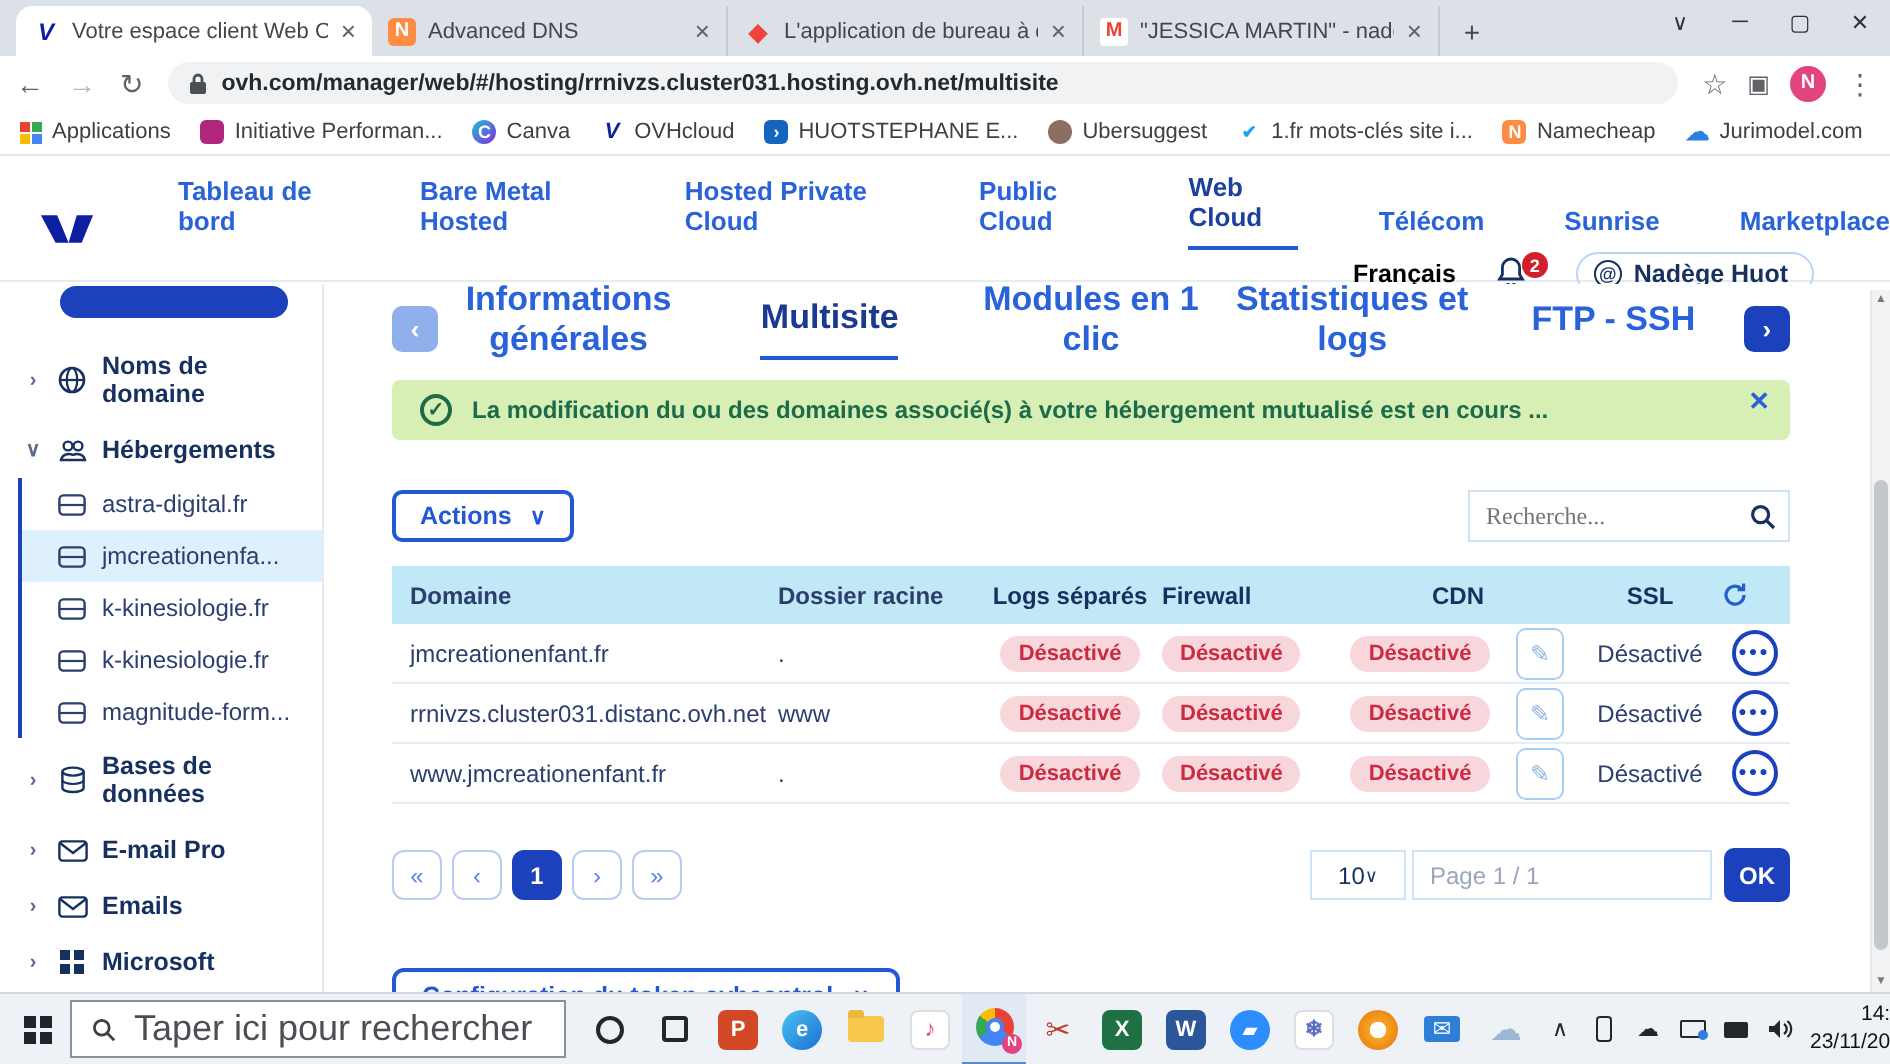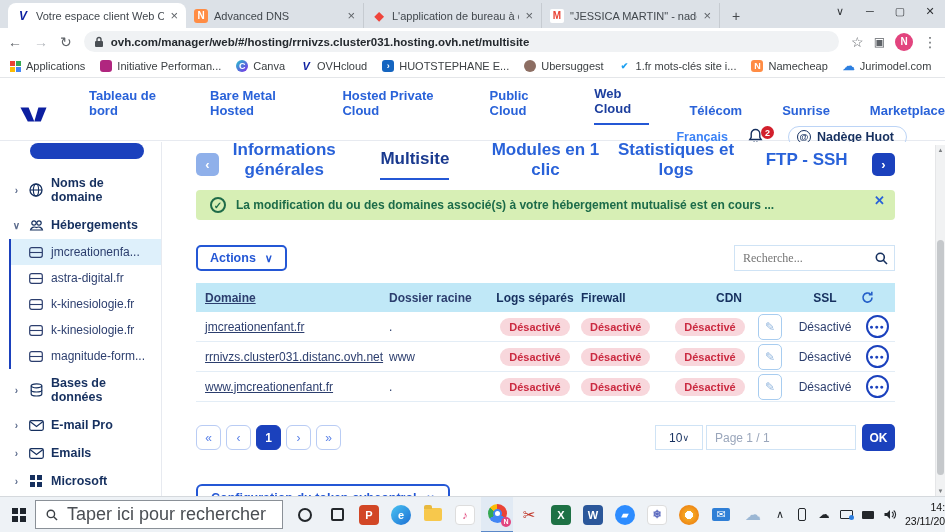--- a/index.html
+++ b/index.html
@@ -37,21 +37,21 @@
   .grid4 { width:11px; height:11px; display:grid; grid-template-columns:5px 5px; grid-template-rows:5px 5px; gap:1px; }
   .grid4 i { background:#bdc1c6; }
   .grid4.color i:nth-child(1){background:#ea4335}.grid4.color i:nth-child(2){background:#34a853}.grid4.color i:nth-child(3){background:#fbbc05}.grid4.color i:nth-child(4){background:#4285f4}
 
   
   .ovh-header { position:absolute; top:78px; left:0; right:0; height:63px; background:#fff; border-bottom:1px solid #e7eaf0; }
   .ovh-navrow { display:flex; align-items:flex-end; gap:40px; padding:8px 0 0 18px; }
   .ovh-nav-item { font-size:13px; font-weight:bold; color:#2962d9; padding-bottom:7px; }
   .ovh-nav-item.active { color:#1d3f9e; border-bottom:2px solid #2457d5; }
   .ovh-subrow { display:flex; justify-content:flex-end; align-items:center; gap:20px; padding:1px 38px 0 0; }
-  .lang { font-size:12.5px; font-weight:bold; color:#3b82f6;text-align:center; }
+  .lang { font-size:12.5px; font-weight:bold; color:#000000;text-align:center; }
   .bell-wrap { position:relative; width:20px; height:18px; }
   .badge { position:absolute; top:-2px; right:-6px; background:#d21f2c; color:#fff; font-size:9px; font-weight:bold; width:13px; height:13px; border-radius:50%; display:flex; align-items:center; justify-content:center; }
   .user-pill { border:1.5px solid #bcd4f6; border-radius:14px; padding:3px 12px 3px 8px; display:flex; align-items:center; gap:6px; font-size:12.5px; font-weight:bold; color:#16305f; }
   .at-ic { width:14px; height:14px; border:1.5px solid #16305f; border-radius:50%; font-size:9px; display:flex; align-items:center; justify-content:center; font-weight:bold; }
 
   
   .sidebar { position:absolute; top:142px; left:0; width:162px; bottom:36px; background:#fff; border-right:1px solid #e7eaf0; font-size:12.5px; overflow:hidden; }
   .side-pill { width:114px; height:16px; background:#1b41bd; border-radius:9px; margin:1px 0 10px 30px; }
   .side-row { display:flex; align-items:center; gap:7px; padding:7px 4px 7px 12px; font-weight:bold; color:#16305f; }
   .chev { color:#5b6b8c; font-size:10px; width:9px; text-align:center; flex:0 0 9px; }
@@ -78,21 +78,21 @@
   .controls { margin-top:25px; display:flex; justify-content:space-between; align-items:center; }
   .actions-btn { border:2px solid #2457d5; color:#2457d5; font-weight:bold; font-size:12.5px; border-radius:5px; padding:4px 12px; display:flex; gap:9px; align-items:center; background:#fff; }
   .vchev { font-size:11px; }
   .search-box { width:161px; height:26px; border:1px solid #cfe3f5; display:flex; align-items:center; background:#fff; }
   .search-box input { flex:1; min-width:0; border:0; outline:none; padding:0 8px; font-size:12px; color:#1d4ed8; font-family:Liberation Serif, serif; }
   .search-btn { width:26px; height:100%; display:flex; align-items:center; justify-content:center; }
 
   .tbl { margin-top:12px; font-size:12px; }
   .tr { display:flex; align-items:center; height:30px; border-bottom:1px solid #e3edf6; }
   .tr.head { background:#c0e8f7; font-weight:bold; color:#16305f; height:29px; border-bottom:none; }
-  .c-dom { flex:0 0 193px; padding-left:9px;text-decoration:underline; }
+  .c-dom { flex:0 0 193px; padding-left:9px; }
   .c-fold { flex:0 0 100px; }
   .c-logs { flex:0 0 92px; text-align:center; }
   .c-fw { flex:0 0 88px; }
   .c-cdn { flex:0 0 82px; text-align:center; }
   .c-cdnh { flex:0 0 120px; text-align:center; }
   .c-edit { flex:0 0 38px; text-align:center; }
   .c-ssl { flex:0 0 72px; text-align:center; color:#2c3e6e; }
   .c-menu { flex:0 0 32px; text-align:center; }
   .tr .c-dom, .tr .c-fold { color:#2c3e6e; }
   .pill { display:inline-block; background:#f8d7dc; color:#cb2a41; font-weight:bold; font-size:11px; padding:3px 9px; border-radius:10px; }
@@ -281,37 +281,37 @@
     <span class="s-ic">
       <svg width="15" height="13" viewBox="0 0 15 13">
           <circle cx="5" cy="4" r="2.2" fill="none" stroke="#16305f" stroke-width="1.2"></circle>
           <circle cx="10" cy="4" r="2.2" fill="none" stroke="#16305f" stroke-width="1.2"></circle>
           <path d="M1.5 11 a4 3.5 0 0 1 6 -2.5 a4 3.5 0 0 1 6 2.5 Z" fill="none" stroke="#16305f" stroke-width="1.2"></path>
         </svg>
     </span>
     <span>Hébergements</span>
   </div>
   <div class="side-sub">
+    <div class="sub-row">
+      <span class="s-ic">
+          <svg width="14" height="11" viewBox="0 0 14 11">
+            <rect x="0.7" y="0.7" width="12.6" height="9.6" rx="2" fill="none" stroke="#2c3e6e" stroke-width="1.2"></rect>
+            <path d="M1 5.5 h12" stroke="#2c3e6e" stroke-width="1.1"></path>
+          </svg>
+        </span>
+      <span>astra-digital.fr</span>
+    </div>
     <div class="sub-row active">
       <span class="s-ic">
           <svg width="14" height="11" viewBox="0 0 14 11">
             <rect x="0.7" y="0.7" width="12.6" height="9.6" rx="2" fill="none" stroke="#2c3e6e" stroke-width="1.2"></rect>
             <path d="M1 5.5 h12" stroke="#2c3e6e" stroke-width="1.1"></path>
           </svg>
         </span>
       <span>jmcreationenfa...</span>
-    </div>
-    <div class="sub-row">
-      <span class="s-ic">
-          <svg width="14" height="11" viewBox="0 0 14 11">
-            <rect x="0.7" y="0.7" width="12.6" height="9.6" rx="2" fill="none" stroke="#2c3e6e" stroke-width="1.2"></rect>
-            <path d="M1 5.5 h12" stroke="#2c3e6e" stroke-width="1.1"></path>
-          </svg>
-        </span>
-      <span>astra-digital.fr</span>
     </div>
     <div class="sub-row">
       <span class="s-ic">
           <svg width="14" height="11" viewBox="0 0 14 11">
             <rect x="0.7" y="0.7" width="12.6" height="9.6" rx="2" fill="none" stroke="#2c3e6e" stroke-width="1.2"></rect>
             <path d="M1 5.5 h12" stroke="#2c3e6e" stroke-width="1.1"></path>
           </svg>
         </span>
       <span>k-kinesiologie.fr</span>
     </div>

